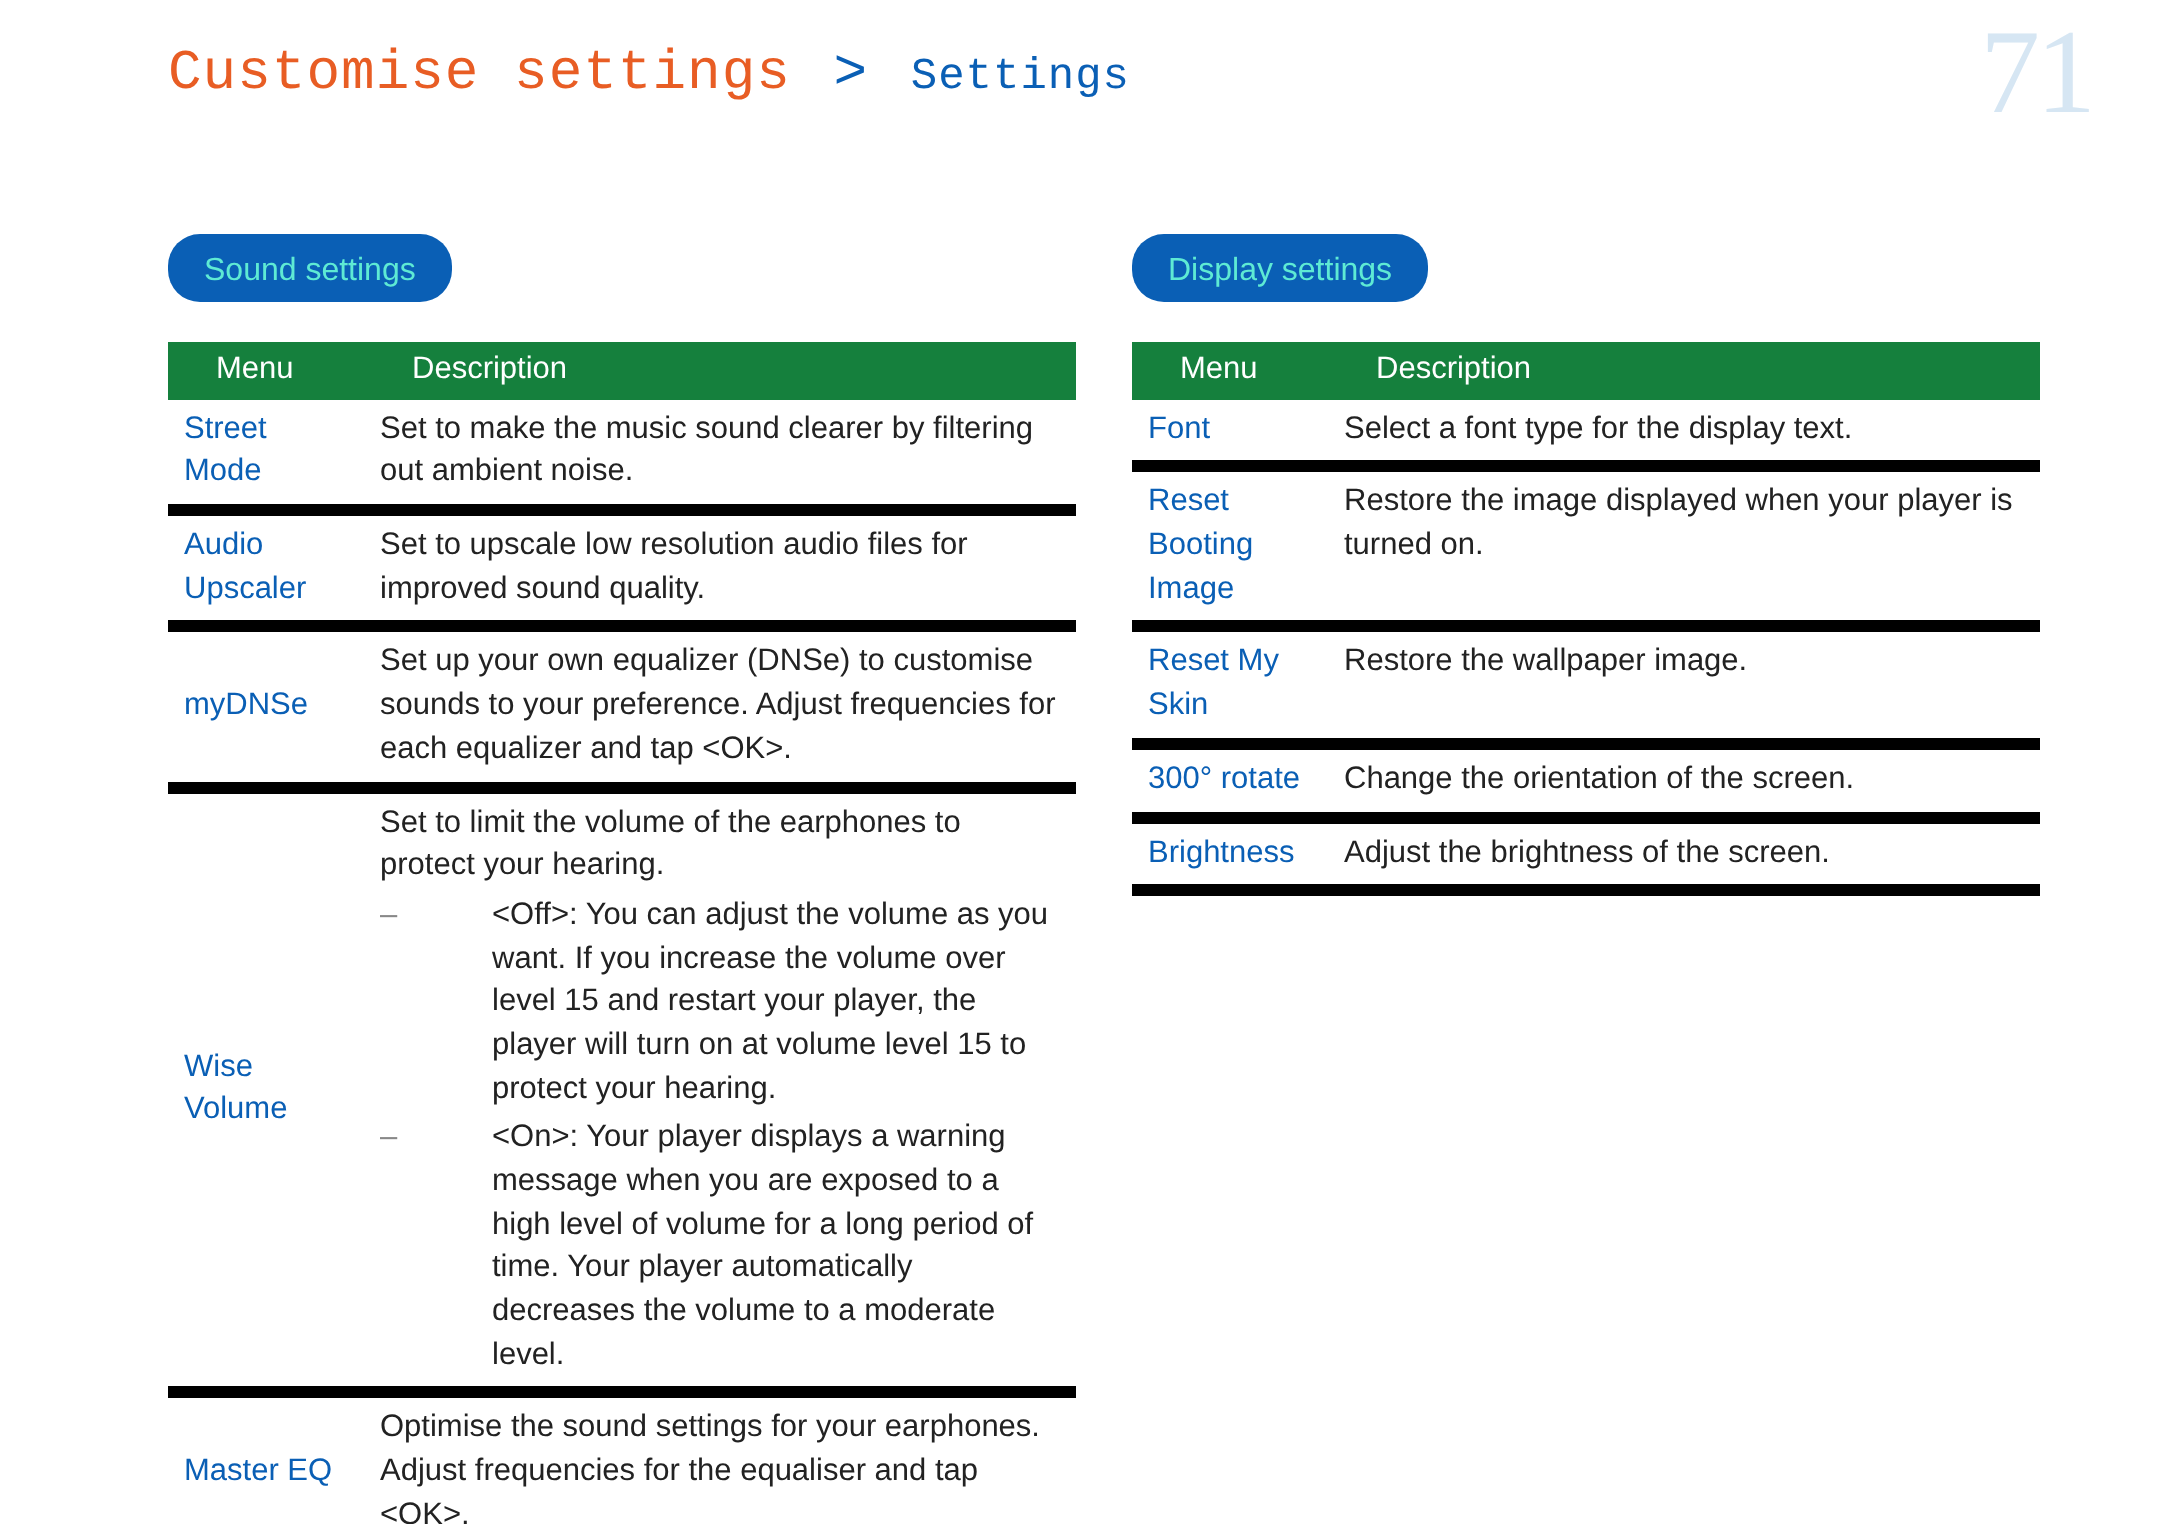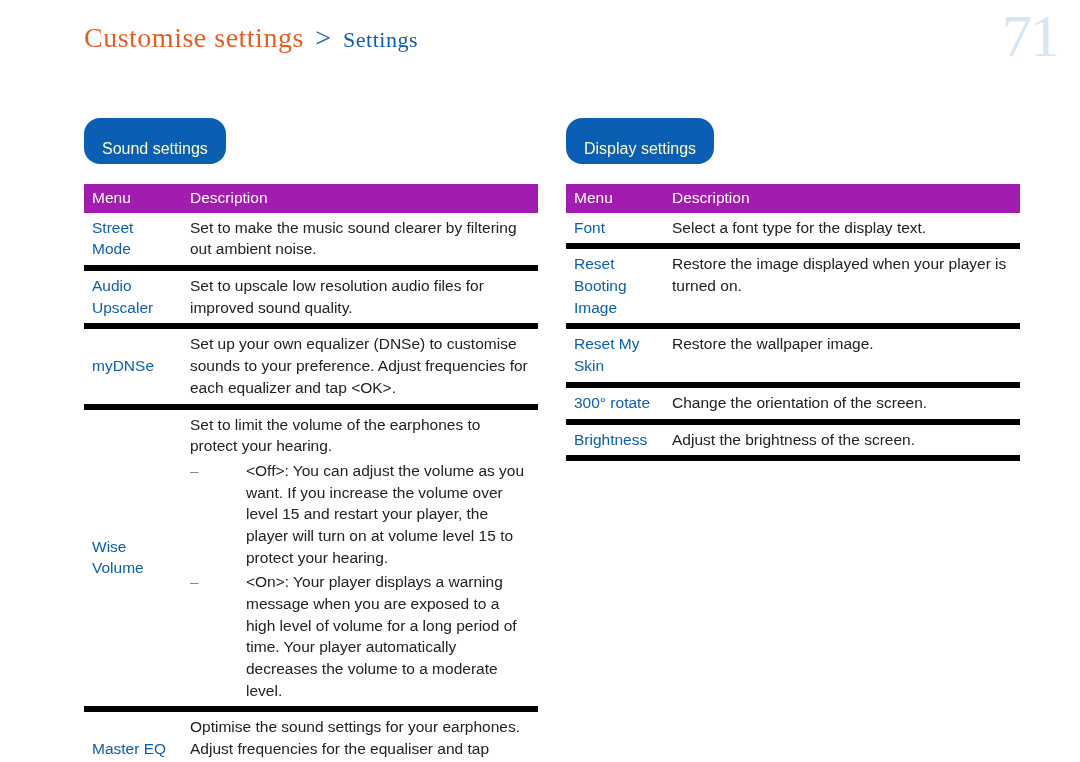--- a/index.html
+++ b/index.html
@@ -6,67 +6,67 @@
     body {
       font-family: Arial, Helvetica, sans-serif;
       width: 1080px;
       height: 762px;
       background: #fff;
       position: relative;
       color: #333;
     }
     .header {
       padding: 22px 0 0 84px;
-      font-family: Liberation Serif, serif;
+      font-family: Liberation Mono, monospace;
       font-size: 28px;
       font-weight: 300;
       letter-spacing: 0.5px;
     }
     .header .h1 { color: #e85d24; }
     .header .sep { color: #0a5fb5; margin: 0 4px; }
     .header .h2 { color: #0a5fb5; font-size: 22px; }
     .page-num {
       position: absolute;
       top: 2px;
-      right: 22px;
+      right: 34px;
       font-family: Georgia, 'Times New Roman', serif;
       font-size: 60px;
       font-weight: 200;
       color: #d6e6f3;
       letter-spacing: -2px;
     }
     .content {
       display: flex;
       padding: 64px 20px 0 84px;
       gap: 28px;
     }
     .col {
       flex: 0 0 454px;
     }
     .pill {
       display: inline-block;
       background: #0a5fb5;
-      color: #fef9c3;
+      color: #5eead4;
       font-size: 16px;
-      padding: 22px 18px 6px;
+      padding: 10px 18px 6px;
       border-radius: 16px;
       margin-bottom: 20px;
     }
     table {
       width: 100%;
       border-collapse: collapse;
       font-size: 15.5px;
       line-height: 1.4;
     }
     thead th {
-      background: #a21caf;
+      background: #15803d;
       color: #fff;
       text-align: left;
       font-weight: normal;
-      padding: 3px 8px 4px;
+      padding: 3px 24px 4px;
       border: none;
     }
     thead th:first-child { width: 98px; }
     tbody td {
       padding: 4px 8px 5px;
       vertical-align: top;
       border-bottom: 6px solid #000000;
       color: #222;
     }
     tbody td.menu {

